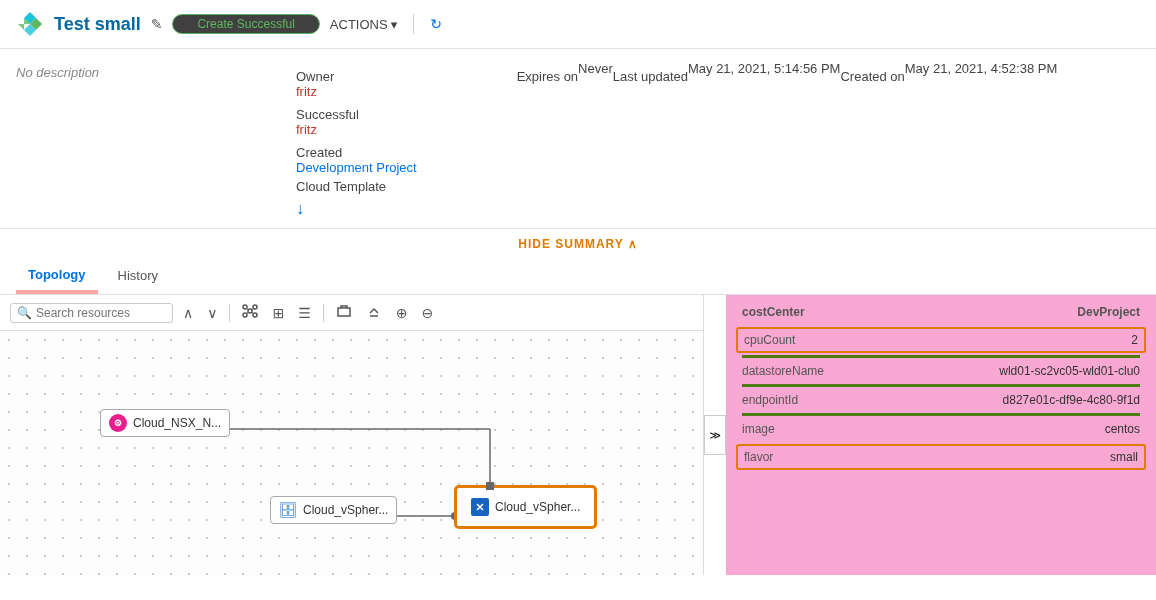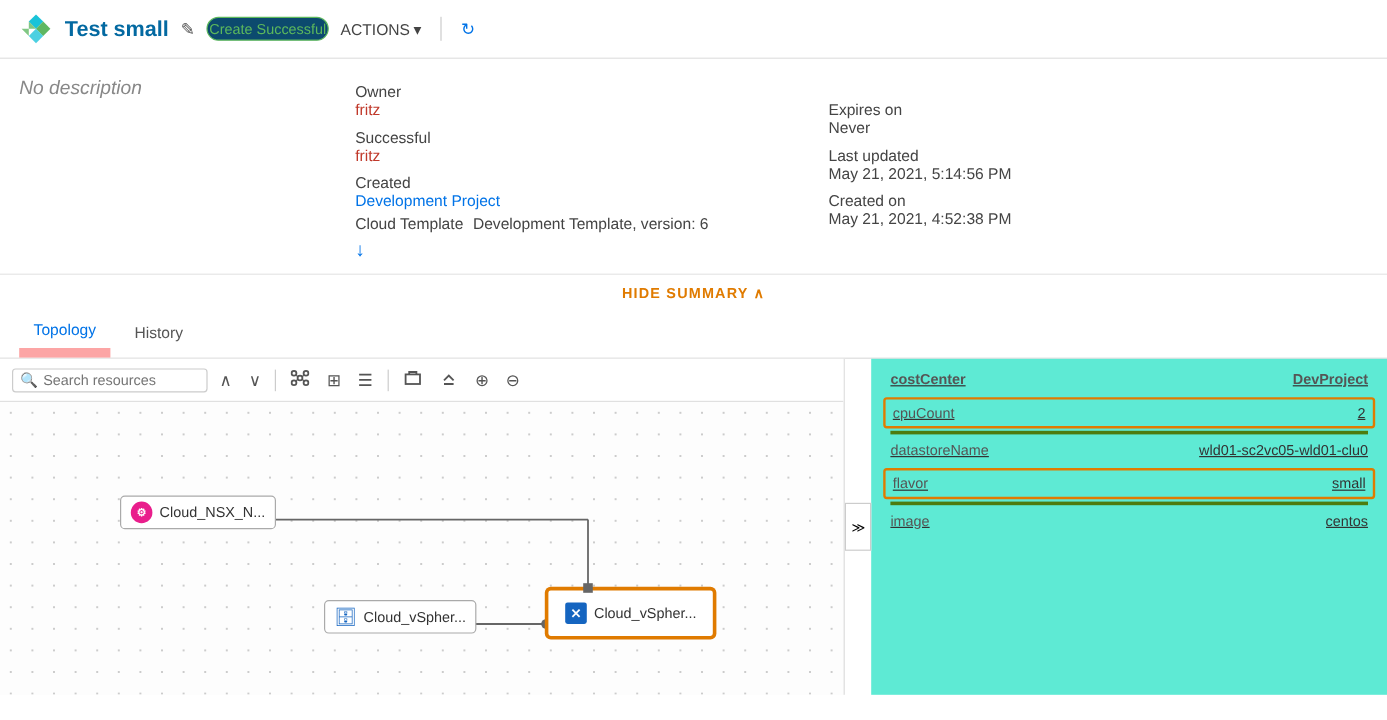--- a/index.html
+++ b/index.html
@@ -2,48 +2,48 @@
 <html><head>
   <meta charset="utf-8">
   <style>
     * { box-sizing: border-box; margin: 0; padding: 0; }
     body { font-family: Arial, sans-serif; font-size: 13px; background: #fff; color: #333; width: 1156px; height: 600px; overflow: hidden; }
 
     
     .header { display: flex; align-items: center; padding: 10px 16px; gap: 10px; border-bottom: 1px solid #e0e0e0; }
     .app-title { font-size: 18px; font-weight: bold; color: #0369a1; }
     .edit-icon { color: #555; cursor: pointer; font-size: 14px; }
-    .status-badge { background: #0c4a6e; border: 1px solid #5cb85c; color: #5cb85c; padding: 2px 1px; border-radius: 12px; font-size: 12px; }
+    .status-badge { background: #404040; border: 1px solid #5cb85c; color: #5cb85c; padding: 2px 24px; border-radius: 12px; font-size: 12px; }
     .actions-btn { color: #444; font-size: 13px; cursor: pointer; display: flex; align-items: center; gap: 3px; justify-content: center; }
     .divider-v { width: 1px; height: 20px; background: #ccc; margin: 0 6px; }
     .refresh-icon { color: #0073e7; cursor: pointer; font-size: 14px; }
 
     
     .summary { display: flex; padding: 12px 16px 0 16px; min-height: 180px; border-bottom: 1px solid #e5e5e5; }
-    .summary-left { width: 280px; color: #888; font-style: italic; font-size: 16px; padding-top: 4px; }
+    .summary-left { width: 280px; color: #888; font-style: italic; font-size: 13px; padding-top: 4px; }
     .summary-right { flex: 1; display: flex; gap: 40px; }
     .summary-col { display: flex; flex-direction: column; gap: 0; }
     .summary-label { color: #444; font-size: 13px; margin-top: 8px; }
     .summary-value { color: #c0392b; font-size: 13px; cursor: pointer; }
     .summary-value-blue { color: #0073e7; cursor: pointer; font-size: 13px; }
     .cloud-template-row { display: flex; align-items: baseline; gap: 8px; margin-top: 4px; }
     .cloud-template-label { color: #444; font-size: 13px; }
     .cloud-template-value { color: #444; font-size: 13px; }
     .download-row { margin-top: 6px; color: #0073e7; font-size: 16px; cursor: pointer; }
 
-    .summary-meta-col { display: flex; flex-direction: column; gap: 0; margin-left: 60px; margin-top: 15px; }
+    .summary-meta-col { display: flex; gap: 0; margin-left: 60px; }
     .meta-label { color: #444; font-size: 13px; margin-top: 8px; }
     .meta-value { color: #444; font-size: 13px; }
 
     .hide-summary { text-align: center; padding: 8px; color: #e07b00; font-size: 12px; cursor: pointer; letter-spacing: 1px; font-weight: 600; }
 
     
     .tabs { display: flex; align-items: center; padding: 0 16px; border-bottom: 1px solid #ddd; }
     .tab { padding: 8px 12px; cursor: pointer; font-size: 13px; color: #555; border-bottom: 3px solid transparent; margin-right: 8px; }
-    .tab.active { color: #0073e7; border-bottom: 8px solid #fca5a5; font-weight: 400; }
+    .tab.active { color: #0073e7; border-bottom: 4px solid #fca5a5; font-weight: 700; }
 
     
     .main-area { display: flex; height: 280px; }
     .topology-panel { flex: 1; position: relative; background: #fdfdfd; overflow: hidden; border-right: 1px solid #ddd; }
 
     
     .topology-panel::before {
       content: '';
       position: absolute;
       top: 0; left: 0; right: 0; bottom: 0;
@@ -63,21 +63,21 @@
     .topology-canvas { position: relative; z-index: 1; width: 100%; height: calc(100% - 42px); }
 
     
     .node { position: absolute; background: #fff; border: 1px solid #aaa; border-radius: 4px; padding: 4px 8px; display: flex; align-items: center; gap: 6px; font-size: 12px; color: #333; white-space: nowrap; }
     .node.selected { border: 2px solid #e07b00; box-shadow: 0 0 0 1px #e07b00; }
 
     
     .connections { position: absolute; top: 0; left: 0; width: 100%; height: 100%; pointer-events: none; }
 
     
-    .right-panel { width: 430px; background: #5eead4; overflow-y: auto; text-decoration: underline; }
+    .right-panel { width: 430px; background: #f9a8d4; overflow-y: auto; }
     .right-panel-inner { padding: 10px 16px; }
     .props-header { display: flex; justify-content: space-between; color: #555; font-size: 12px; padding-bottom: 6px; font-weight: 600; }
     .prop-row { display: flex; justify-content: space-between; align-items: center; padding: 6px 0; border-top: 3px solid #4d7c0f; font-size: 12px; }
     .prop-name { color: #555; }
     .prop-value { color: #333; text-align: right; max-width: 220px; overflow: hidden; text-overflow: ellipsis; white-space: nowrap; }
     .prop-row.highlighted { border: 2px solid #e07b00; border-radius: 3px; padding: 4px 6px; margin: 2px -6px; }
 
     
     .nsx-icon { width: 18px; height: 18px; border-radius: 50%; background: #e91e8c; display: flex; align-items: center; justify-content: center; color: white; font-size: 9px; font-weight: bold; }
     .vsphere-icon { width: 18px; height: 18px; background: #1565c0; display: flex; align-items: center; justify-content: center; color: white; font-size: 8px; border-radius: 2px; }
@@ -113,21 +113,20 @@
   <div class="summary-right">
     <div class="summary-col">
       <span class="summary-label">Owner</span>
       <span class="summary-value">fritz</span>
       <span class="summary-label">Successful</span>
       <span class="summary-value">fritz</span>
       <span class="summary-label">Created</span>
       <span class="summary-value-blue">Development Project</span>
       <div class="cloud-template-row">
         <span class="cloud-template-label">Cloud Template</span>
-        <span class="cloud-template-value">Development Template, version: 6</span>
       </div>
       <div class="download-row">↓</div>
     </div>
     <div class="summary-meta-col">
       <span class="meta-label">Expires on</span>
       <span class="meta-value">Never</span>
       <span class="meta-label">Last updated</span>
       <span class="meta-value">May 21, 2021, 5:14:56 PM</span>
       <span class="meta-label">Created on</span>
       <span class="meta-value">May 21, 2021, 4:52:38 PM</span>
@@ -242,23 +241,27 @@
       </div>
 
       <div class="prop-row highlighted">
         <span class="prop-name">cpuCount</span>
         <span class="prop-value">2</span>
       </div>
       <div class="prop-row">
         <span class="prop-name">datastoreName</span>
         <span class="prop-value">wld01-sc2vc05-wld01-clu0</span>
       </div>
+      <div class="prop-row">
+        <span class="prop-name">endpointId</span>
+        <span class="prop-value">d827e01c-df9e-4c80-9f1d</span>
+      </div>
+      <div class="prop-row">
+        <span class="prop-name">image</span>
+        <span class="prop-value">centos</span>
+      </div>
       <div class="prop-row highlighted">
         <span class="prop-name">flavor</span>
         <span class="prop-value">small</span>
       </div>
-      <div class="prop-row">
-        <span class="prop-name">image</span>
-        <span class="prop-value">centos</span>
-      </div>
     </div>
   </div>
 </div>
 
 </body></html>

